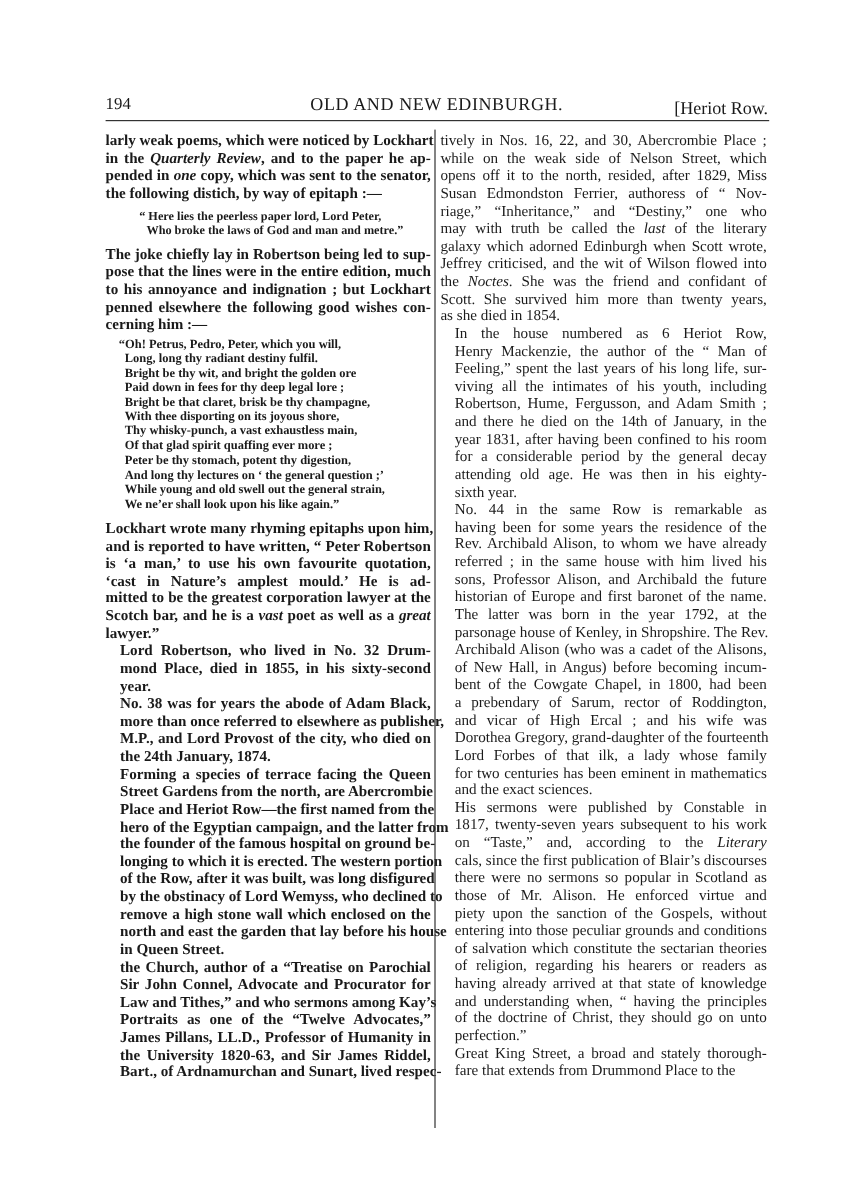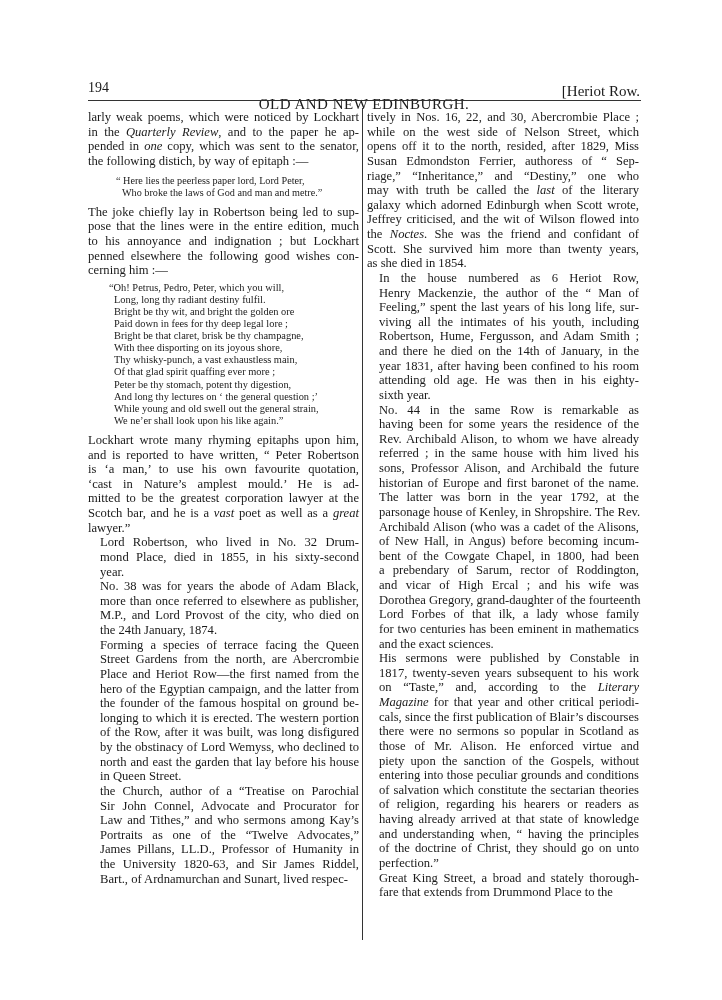--- a/index.html
+++ b/index.html
@@ -1,32 +1,32 @@
 <!DOCTYPE html>
 <html><head>
   <meta charset="utf-8">
   <style>
     html, body { margin: 0; padding: 0; background: #ffffff; }
     body { width: 722px; height: 1000px; position: relative; overflow: hidden;
            font-family: "Liberation Serif", "DejaVu Serif", serif; color: #1a1a1a; }
     .page { position: absolute; left: 0; top: 0; width: 722px; height: 1000px; }
     .running-head { position: absolute; left: 88px; top: 80px; width: 552px; height: 18px; }
     .folio { position: absolute; left: 0; top: 0; font-size: 14px; }
-    .title { position: absolute; left: 0; right: 0; top: 16px; text-align: center; font-size: 15px; letter-spacing: 0.5px; }
+    .title { position: absolute; left: 0; right: 0; top: 0; text-align: center; font-size: 15px; letter-spacing: 0.5px; }
     .section { position: absolute; right: 0; top: 3px; font-size: 15px; }
     .rule { position: absolute; left: 88px; top: 100px; width: 553px; height: 0; border-top: 1.6px solid #333; }
     .col { position: absolute; top: 110px; font-size: 12.6px; line-height: 14.62px; text-align: justify; }
-    .col-left { left: 88px; width: 271px; }
+    .col-left { left: 88px; width: 271px; font-weight: bold; }
     .col-right { left: 367px; width: 272px; }
     .divider { position: absolute; left: 362px; top: 108px; width: 0; height: 832px; border-left: 1px solid #333; }
     .col p { margin: 0; }
     .col p.indent { text-indent: 12px; }
     .ln { display: block; text-align: justify; text-align-last: justify; white-space: nowrap; }
     .ln.last { text-align-last: left; }
-    .verse { margin: 4px 0 6px 26px; font-size: 10.4px; line-height: 12.1px; }
+    .verse { margin: 4px 0 6px 16px; font-size: 10.4px; line-height: 12.1px; }
     .verse .vl { display: block; white-space: nowrap; }
     .verse .vl.open { text-indent: -5px; }
     .verse2 { margin: 6px 0 6px 34px; font-size: 10.2px; line-height: 12.1px; }
     .verse2 .vl { display: block; white-space: nowrap; }
     .verse2 .vl.open { text-indent: -6px; }
     i { font-style: italic; }
   </style>
 </head>
 <body>
 
@@ -93,58 +93,60 @@
       </p>
     <p class="indent">
         <span class="ln">Forming a species of terrace facing the Queen</span>
         <span class="ln">Street Gardens from the north, are Abercrombie</span>
         <span class="ln">Place and Heriot Row—the first named from the</span>
         <span class="ln">hero of the Egyptian campaign, and the latter from</span>
         <span class="ln">the founder of the famous hospital on ground be-</span>
         <span class="ln">longing to which it is erected.  The western portion</span>
         <span class="ln">of the Row, after it was built, was long disfigured</span>
         <span class="ln">by the obstinacy of Lord Wemyss, who declined to</span>
+        <span class="ln">remove a high stone wall which enclosed on the</span>
         <span class="ln">north and east the garden that lay before his house</span>
         <span class="ln last">in Queen Street.</span>
       </p>
     <p class="indent">
         <span class="ln">the Church, author of a “Treatise on Parochial</span>
         <span class="ln">Sir John Connel, Advocate and Procurator for</span>
         <span class="ln">Law and Tithes,” and who sermons among Kay’s</span>
         <span class="ln">Portraits as one of the “Twelve Advocates,”</span>
         <span class="ln">James Pillans, LL.D., Professor of Humanity in</span>
         <span class="ln">the University 1820-63, and Sir James Riddel,</span>
         <span class="ln last">Bart., of Ardnamurchan and Sunart, lived respec-</span>
       </p>
   </div>
 
   <div class="divider"></div>
 
   <div class="col col-right">
     <p>
         <span class="ln">tively in Nos. 16, 22, and 30, Abercrombie Place ;</span>
-        <span class="ln">while on the west side of Nelson Street, which</span>
+        <span class="ln">while on the weak side of Nelson Street, which</span>
         <span class="ln">opens off it to the north, resided, after 1829, Miss</span>
-        <span class="ln">Susan Edmondston Ferrier, authoress of “ Sep-</span>
+        <span class="ln">Susan Edmondston Ferrier, authoress of “ Nov-</span>
         <span class="ln">riage,” “Inheritance,” and “Destiny,” one who</span>
         <span class="ln">may with truth be called the <i>last</i> of the literary</span>
         <span class="ln">galaxy which adorned Edinburgh when Scott wrote,</span>
         <span class="ln">Jeffrey criticised, and the wit of Wilson flowed into</span>
         <span class="ln">the <i>Noctes</i>.  She was the friend and confidant of</span>
         <span class="ln">Scott.  She survived him more than twenty years,</span>
         <span class="ln last">as she died in 1854.</span>
       </p>
     <p class="indent">
         <span class="ln">In the house numbered as 6 Heriot Row,</span>
         <span class="ln">Henry Mackenzie, the author of the “ Man of</span>
         <span class="ln">Feeling,” spent the last years of his long life, sur-</span>
         <span class="ln">viving all the intimates of his youth, including</span>
         <span class="ln">Robertson, Hume, Fergusson, and Adam Smith ;</span>
         <span class="ln">and there he died on the 14th of January, in the</span>
         <span class="ln">year 1831, after having been confined to his room</span>
+        <span class="ln">for a considerable period by the general decay</span>
         <span class="ln">attending old age.  He was then in his eighty-</span>
         <span class="ln last">sixth year.</span>
       </p>
     <p class="indent">
         <span class="ln">No. 44 in the same Row is remarkable as</span>
         <span class="ln">having been for some years the residence of the</span>
         <span class="ln">Rev. Archibald Alison, to whom we have already</span>
         <span class="ln">referred ; in the same house with him lived his</span>
         <span class="ln">sons, Professor Alison, and Archibald the future</span>
         <span class="ln">historian of Europe and first baronet of the name.</span>
@@ -157,21 +159,20 @@
         <span class="ln">and vicar of High Ercal ; and his wife was</span>
         <span class="ln">Dorothea Gregory, grand-daughter of the fourteenth</span>
         <span class="ln">Lord Forbes of that ilk, a lady whose family</span>
         <span class="ln">for two centuries has been eminent in mathematics</span>
         <span class="ln last">and the exact sciences.</span>
       </p>
     <p class="indent">
         <span class="ln">His sermons were published by Constable in</span>
         <span class="ln">1817, twenty-seven years subsequent to his work</span>
         <span class="ln">on “Taste,” and, according to the <i>Literary</i></span>
-        <span class="ln"><i>Magazine</i> for that year and other critical periodi-</span>
         <span class="ln">cals, since the first publication of Blair’s discourses</span>
         <span class="ln">there were no sermons so popular in Scotland as</span>
         <span class="ln">those of Mr. Alison.  He enforced virtue and</span>
         <span class="ln">piety upon the sanction of the Gospels, without</span>
         <span class="ln">entering into those peculiar grounds and conditions</span>
         <span class="ln">of salvation which constitute the sectarian theories</span>
         <span class="ln">of religion, regarding his hearers or readers as</span>
         <span class="ln">having already arrived at that state of knowledge</span>
         <span class="ln">and understanding when, “ having the principles</span>
         <span class="ln">of the doctrine of Christ, they should go on unto</span>

